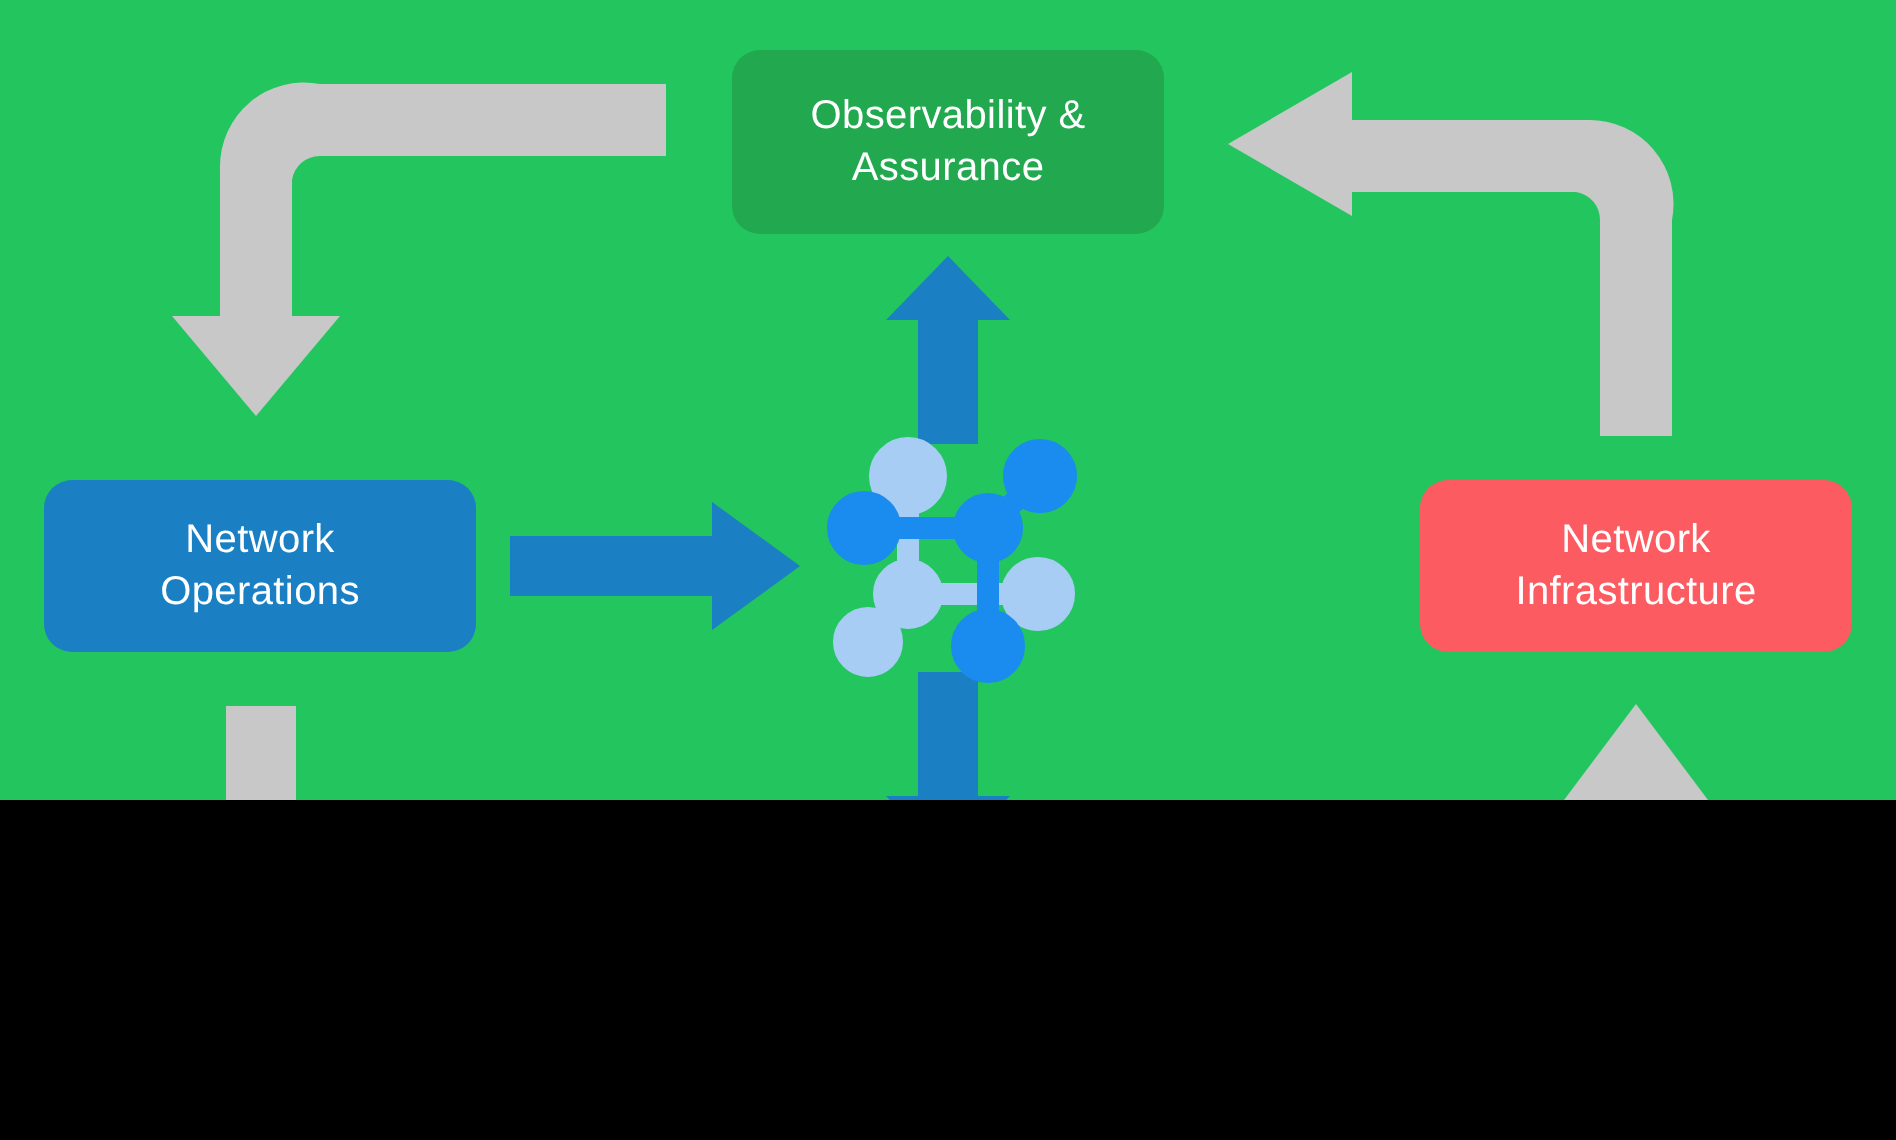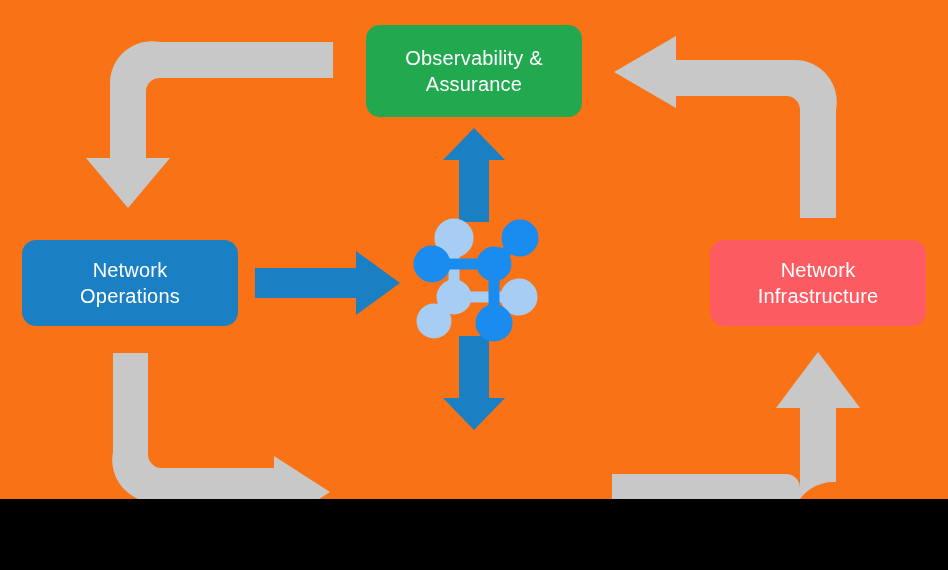--- a/index.html
+++ b/index.html
@@ -7,22 +7,22 @@
     margin: 0;
     padding: 0;
     background: #000000;
   }
   body {
     font-family: "Liberation Sans", sans-serif;
   }
   #canvas {
     position: relative;
     width: 948px;
-    height: 499px;
-    background: #f97316;
+    height: 400px;
+    background: #22c55e;
     overflow: hidden;
   }
   .node-box {
     position: absolute;
     display: flex;
     align-items: center;
     justify-content: center;
     text-align: center;
     border-radius: 14px;
     color: #ffffff;

